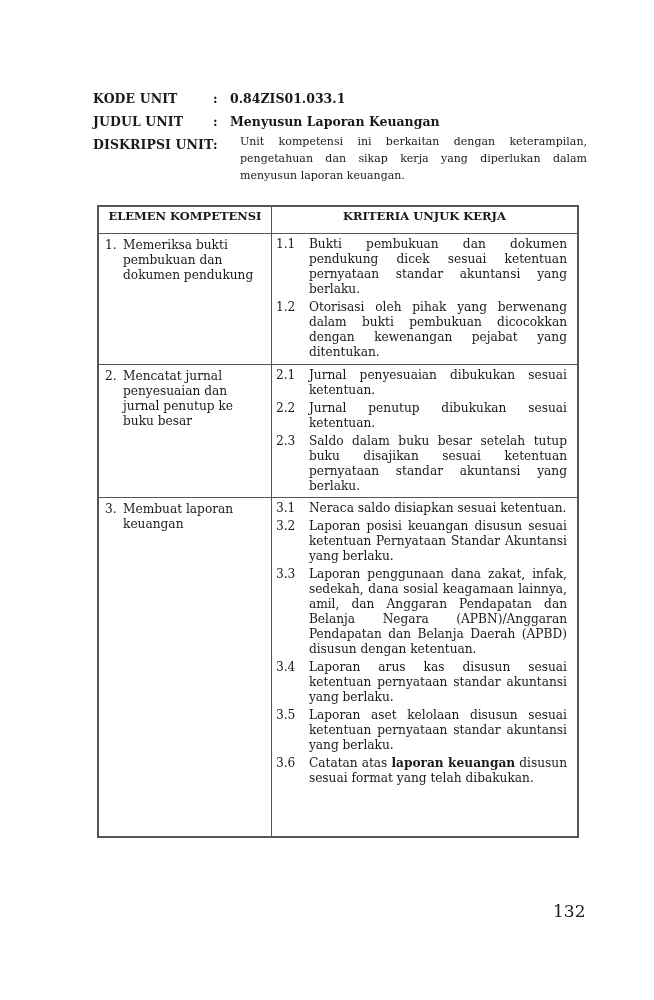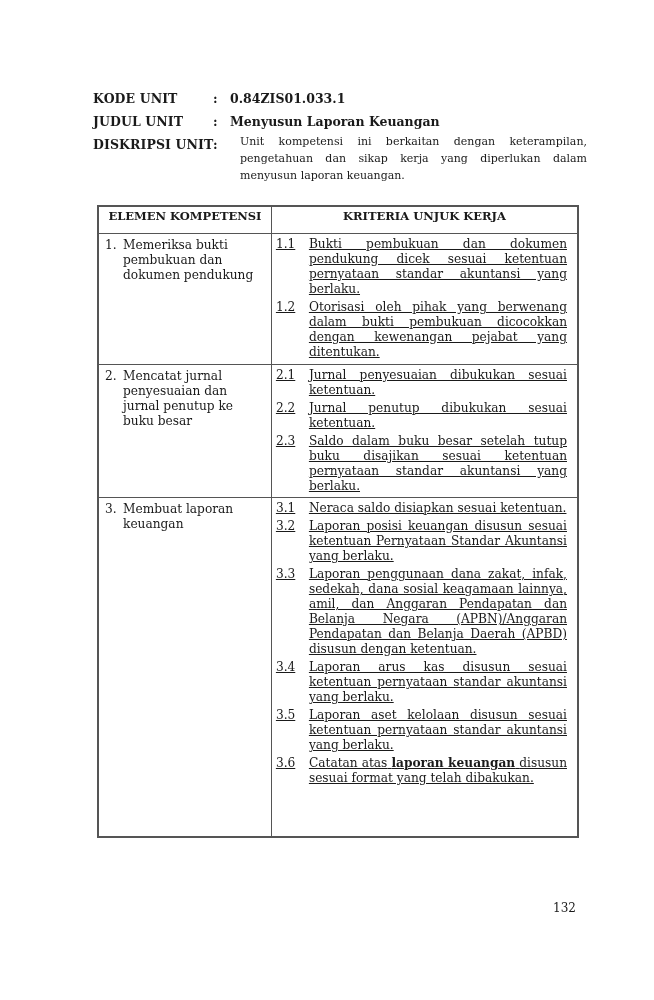--- a/index.html
+++ b/index.html
@@ -22,28 +22,28 @@
     border: 2px solid #555;
   }
   table.kuk th, table.kuk td { border: 1px solid #555; vertical-align: top; }
   table.kuk th { height: 22px; font-weight: bold; text-align: center; font-size: 11.5px; padding: 2px 4px; margin-top: 12px; }
   col.c1 { width: 174px; }
   col.c2 { width: 308px; }
   td.elem { padding: 4px 6px 4px 6px; }
   .elem-wrap { display: flex; }
   .elem-num { width: 18px; flex: none; }
   .elem-text { flex: 1; }
-  td.kriteria { padding: 3px 10px 2px 4px; text-decoration: underline; }
+  td.kriteria { padding: 3px 10px 2px 4px; }
   .crit { display: flex; margin-bottom: 3px; }
   .crit:last-child { margin-bottom: 1px; }
   .crit-num { width: 33px; flex: none; }
   .crit-text { flex: 1; text-align: justify; }
   .crit-text b { font-weight: bold; }
 
-  .page-number { position: absolute; left: 553px; top: 901px; font-size: 12px; text-align: center; }
+  .page-number { position: absolute; left: 553px; top: 901px; font-size: 17px; text-align: center; }
 </style>
 </head>
 <body>
 
 <div class="meta" style="top:87px;">
   <div class="meta-row">
     <span class="meta-key">KODE UNIT</span>
     <span class="meta-colon" style="left:120px;">:</span>
     <span class="meta-val bold" style="left:137px;">0.84ZIS01.033.1</span>
   </div>

